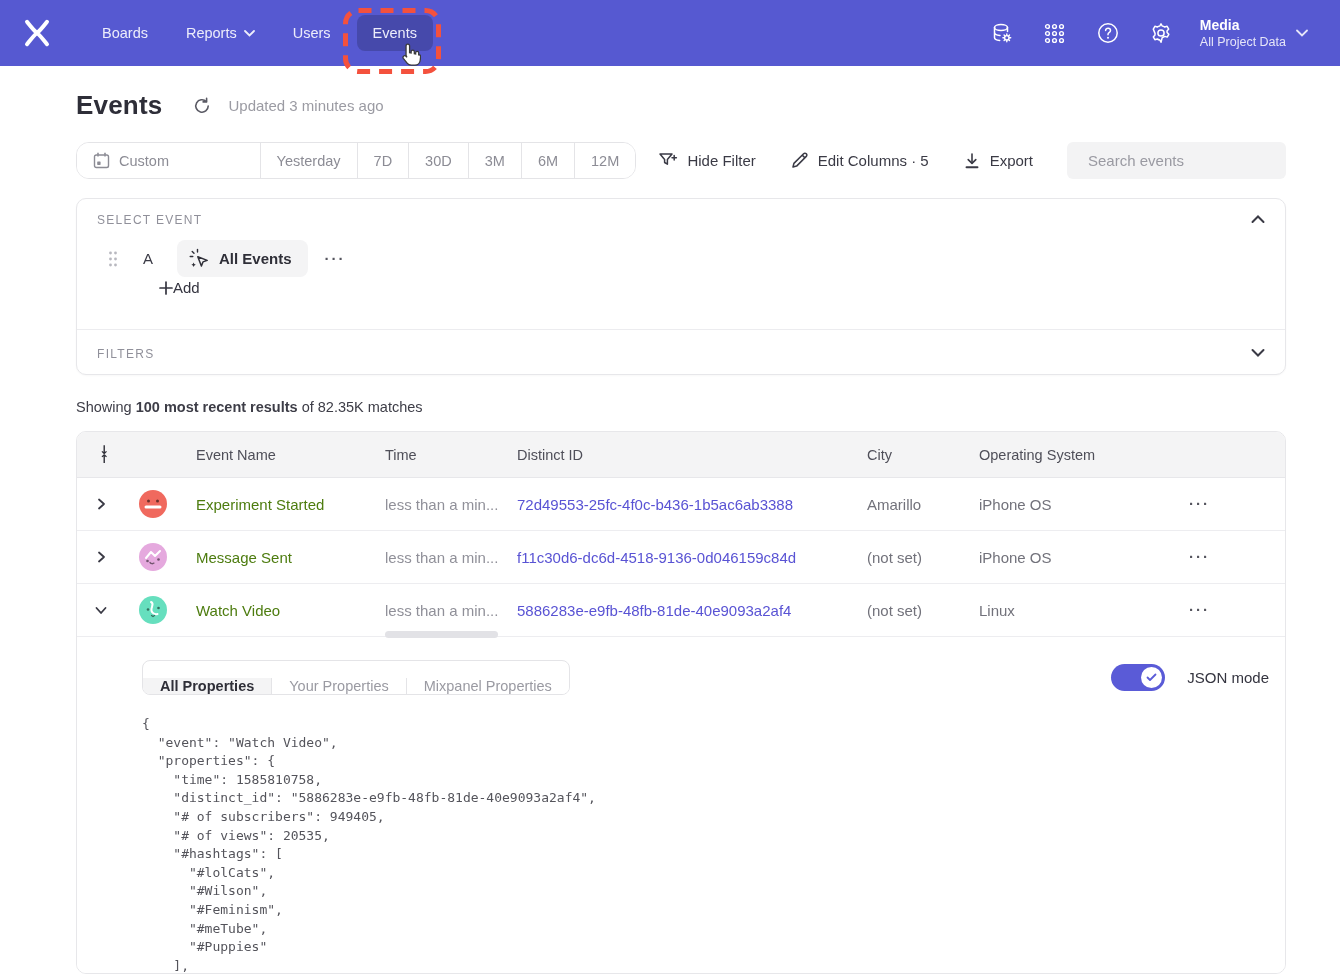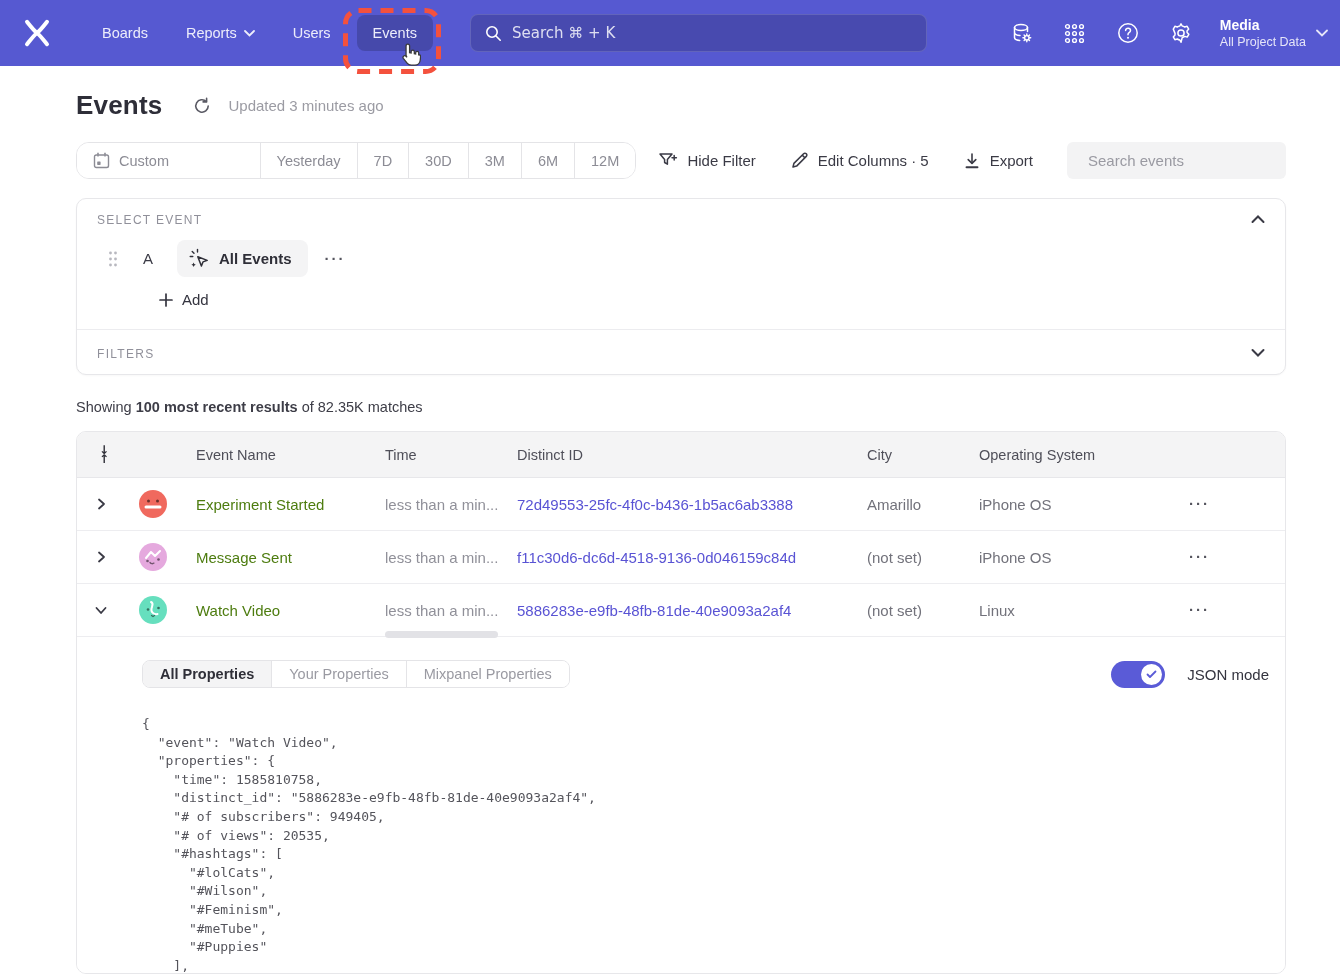--- a/index.html
+++ b/index.html
@@ -19,21 +19,21 @@
   .annotation-box { position:absolute; left:-15px; top:-8px; pointer-events:none; }
   .cursor-hand { position:absolute; left:40px; top:26px; z-index:5; pointer-events:none; }
 
   .nav-search { position:absolute; left:470px; top:14px; width:457px; height:38px;
     background:rgba(0,0,0,0.16); border:1px solid rgba(255,255,255,0.14); border-radius:8px;
     display:flex; align-items:center; padding:0 14px; gap:10px; cursor:text; }
   .nav-search input { flex:1; background:transparent; border:none; outline:none;
     color:#fff; font-size:15px; font-family:"DejaVu Sans", sans-serif; }
   .nav-search input::placeholder { color:rgba(255,255,255,0.82); }
 
-  .nav-right { position:absolute; right:12px; top:0; height:66px; display:flex; align-items:center; gap:29px; }
+  .nav-right { position:absolute; right:32px; top:0; height:66px; display:flex; align-items:center; gap:29px; }
   .nav-icon-btn { width:24px; height:24px; display:flex; align-items:center; justify-content:center; cursor:pointer; }
   .project-switcher { display:flex; align-items:center; gap:10px; cursor:pointer; margin-left:-2px; }
   .project-name { color:#fff; font-size:14px; font-weight:700; line-height:18px; }
   .project-sub { color:#E6E6F8; font-size:12.5px; font-weight:500; line-height:16px; }
 
   
   .page-header { position:absolute; top:90px; left:76px; display:flex; align-items:center; gap:16px; }
   .page-title { font-size:26px; font-weight:700; color:#2E2E38; letter-spacing:.2px; }
   .refresh-btn { width:20px; height:20px; margin-left:14px; cursor:pointer; }
   .updated-text { color:#9B9BA3; font-size:15px; }
@@ -64,21 +64,21 @@
   .select-event-section .section-label { position:absolute; top:14px; left:20px; }
   .panel-chevron { position:absolute; right:20px; width:14px; height:14px; cursor:pointer; }
   .event-row { position:absolute; top:41px; left:0; height:37px; display:flex; align-items:center; }
   .drag-handle { margin-left:30px; width:12px; height:18px; cursor:grab; }
   .row-letter { margin-left:24px; font-size:15px; font-weight:500; color:#3A3A45; width:12px; }
   .event-chip { margin-left:22px; height:37px; background:#F4F4F5; border-radius:8px;
     display:flex; align-items:center; gap:9px; padding:0 16px 0 12px; border:none; cursor:pointer; }
   .event-chip-label { font-size:15px; font-weight:700; color:#2F2F38; font-family:inherit; }
   .more-btn { background:none; border:none; color:#55555E; font-size:15px; font-weight:700;
     letter-spacing:2px; cursor:pointer; margin-left:17px; font-family:inherit; }
-  .add-btn { position:absolute; top:92px; left:82px; display:flex; align-items:center; gap:9px;
+  .add-btn { position:absolute; top:80px; left:82px; display:flex; align-items:center; 
     background:none; border:none; font-size:15px; font-weight:500; color:#34343F; cursor:pointer; font-family:inherit; }
   .filters-section { position:relative; height:46px; border-top:1px solid #ECECEF; }
   .filters-section .section-label { position:absolute; top:17px; left:20px; }
 
   
   .results-summary { position:absolute; top:399px; left:76px; font-size:14.5px; color:#3D3D47; }
   .results-summary b { font-weight:700; }
 
   
   .table-card { position:absolute; top:431px; left:76px; width:1210px; height:543px;
@@ -103,21 +103,21 @@
   .cell-plain { font-size:15px; color:#72727B; padding-left:16px; }
   .cell-actions { padding-left:16px; }
 
   .h-scrollbar { position:absolute; left:308px; top:199px; width:113px; height:7px;
     background:#E2E2E6; border-radius:4px; cursor:pointer; z-index:2; }
 
   
   .detail { position:absolute; top:205px; left:0; right:0; bottom:0; background:#fff; }
   .detail-top { display:flex; align-items:center; justify-content:space-between;
     margin:23px 16px 0 65px; }
-  .prop-tabs { display:flex; height:28px; border:1px solid #E4E4E7; border-radius:8px; overflow:hidden; }
+  .prop-tabs { display:flex; height:35px; border:1px solid #E4E4E7; border-radius:8px; overflow:hidden;align-items:flex-end; }
   .prop-tab { padding:0 17px; display:flex; align-items:center; font-size:14.5px; color:#9A9AA2;
     font-weight:500; background:#fff; border:none; border-left:1px solid #E4E4E7; cursor:pointer; font-family:inherit; }
   .prop-tab:first-child { border-left:none; }
   .prop-tab.active { background:#F4F4F5; color:#2F2F38; font-weight:700; }
   .json-toggle-wrap { display:flex; align-items:center; gap:22px; }
   .toggle { position:relative; width:54px; height:27px; border-radius:14px; background:#5A5BD7;
     border:none; cursor:pointer; }
   .toggle-knob { position:absolute; right:3px; top:3px; width:21px; height:21px; border-radius:50%;
     background:#fff; display:flex; align-items:center; justify-content:center; }
   .json-mode-label { font-size:15px; color:#34343F; }
@@ -148,27 +148,20 @@
       <a class="nav-item active">Events</a>
       <svg class="annotation-box" width="100" height="68" viewBox="0 0 100 68">
         <rect x="3.5" y="3.5" width="93" height="61" rx="13" fill="none" stroke="#F4513D" stroke-width="5" stroke-dasharray="13 9"></rect>
       </svg>
       <svg class="cursor-hand" width="24" height="26" viewBox="0 0 20 22">
         <path d="M7.5 12.1V4.2c0-.9.7-1.6 1.5-1.6s1.5.7 1.5 1.6v5.7l1.3.2V9.2c0-.8.6-1.4 1.4-1.4.7 0 1.3.6 1.3 1.4v1.6l1.1.2v-.9c0-.7.6-1.3 1.3-1.3s1.3.6 1.3 1.3v1.6l.6.1c.6.1 1 .7 1 1.3l-.3 3.2c-.2 2.3-2.2 4.1-4.5 4.1h-3.1c-1.4 0-2.7-.6-3.5-1.7l-3.2-4c-.4-.6-.4-1.4.2-1.9.5-.5 1.4-.5 1.9 0l.9 1z" fill="#fff" stroke="#3a3a3a" stroke-width="1.1"></path>
       </svg>
     </span>
   </nav>
 
-  <div class="nav-search">
-    <svg width="17" height="17" viewBox="0 0 17 17">
-      <circle cx="7" cy="7" r="5.2" fill="none" stroke="#fff" stroke-width="1.6"></circle>
-      <line x1="11" y1="11" x2="15.2" y2="15.2" stroke="#fff" stroke-width="1.6" stroke-linecap="round"></line>
-    </svg>
-    <input type="text" placeholder="Search ⌘ + K" style="">
-  </div>
 
   <div class="nav-right">
     <span class="nav-icon-btn">
       <svg width="24" height="24" viewBox="0 0 24 24">
         <ellipse cx="11" cy="6.5" rx="6.5" ry="3" fill="none" stroke="#fff" stroke-width="1.5"></ellipse>
         <path d="M4.5 6.5v5c0 1.5 2.4 2.8 5.5 3M4.5 11.5v5c0 1.5 2.3 2.7 5.2 2.9M17.5 6.5v4" fill="none" stroke="#fff" stroke-width="1.5" stroke-linecap="round"></path>
         <circle cx="16.8" cy="16.8" r="2.2" fill="none" stroke="#fff" stroke-width="1.4"></circle>
         <g stroke="#fff" stroke-width="1.4" stroke-linecap="round">
           <line x1="16.8" y1="12.9" x2="16.8" y2="14.1"></line>
             <line x1="16.8" y1="19.5" x2="16.8" y2="20.7"></line>

